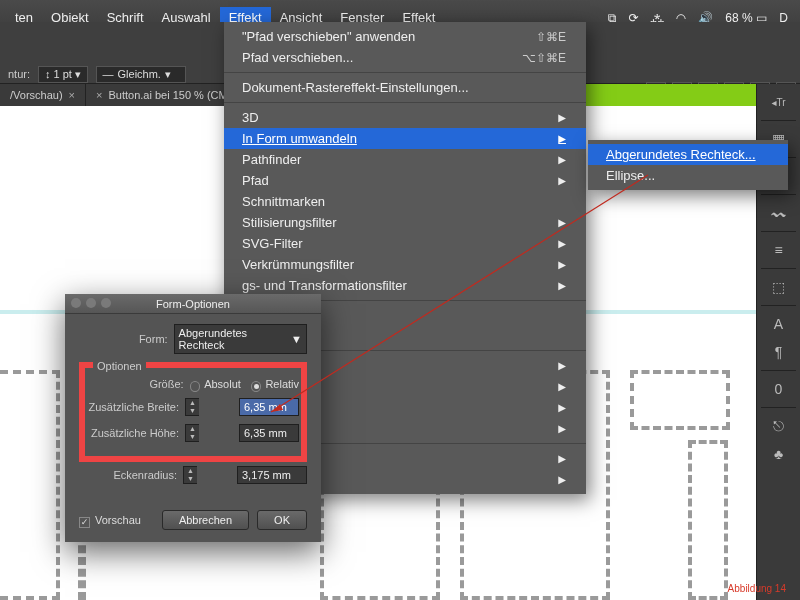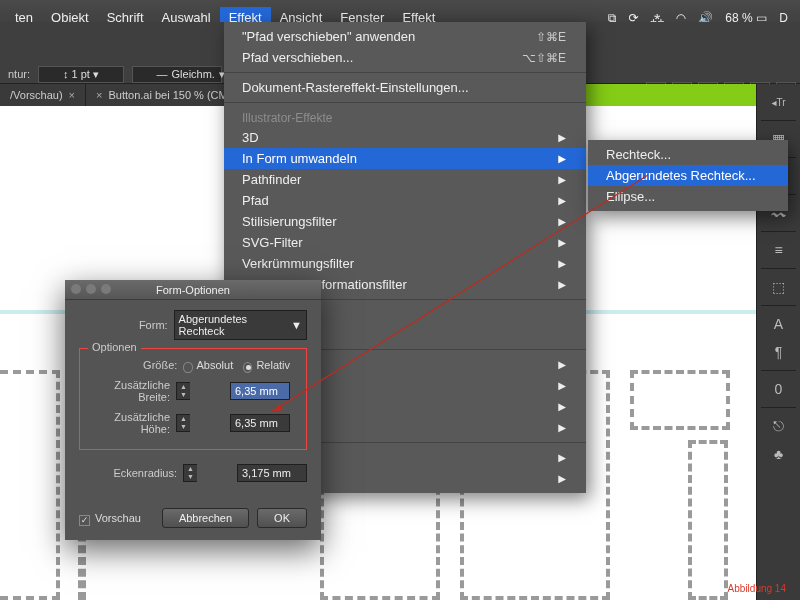--- a/index.html
+++ b/index.html
@@ -4,53 +4,53 @@
 <style>
   * { box-sizing: border-box; margin: 0; padding: 0; font-family: "Helvetica Neue", Arial, sans-serif; }
   body { width: 800px; height: 600px; background: #e8e8e8; overflow: hidden; position: relative; font-size: 12px; color: #ddd; }
   .menubar { position: absolute; top: 0; left: 0; right: 0; height: 36px; background: linear-gradient(#4a4a4a,#3b3b3b); display: flex; align-items: center; padding: 0 6px; color: #eee; font-size: 13px; }
   .menubar .m { padding: 0 9px; height: 22px; line-height: 22px; cursor: default; }
   .menubar .m.active { background: #2468d8; color: #fff; }
   .menubar .spacer { flex: 1; }
   .menubar .sys { padding: 0 6px; font-size: 12px; }
   .toolbar { position: absolute; top: 22px; left: 0; right: 0; height: 62px; background: #3f3f3f; border-bottom: 1px solid #222; }
   .optbar { position: absolute; top: 40px; left: 0; right: 0; height: 24px; display: flex; align-items: center; gap: 8px; padding-left: 8px; font-size: 11px; color: #ccc; }
-  .optbar .sel { background: #2a2a2a; border: 1px solid #555; padding: 1px 24px; font-size: 11px; color: #ddd; }
+  .optbar .sel { background: #2a2a2a; border: 1px solid #555; padding: 1px 6px; font-size: 11px; color: #ddd; }
   .tabs { position: absolute; top: 84px; left: 0; right: 0; height: 22px; background: #84cc16; display: flex; align-items: center; font-size: 11px; color: #ccc; }
   .tabs .tab { padding: 0 10px; height: 22px; line-height: 22px; background: #3a3a3a; border-right: 1px solid #222; }
   .tabs .tab .x { margin-left: 6px; color: #aaa; }
   .canvas { position: absolute; top: 106px; left: 0; right: 44px; bottom: 0; background: #fff; }
   .whiteband { position: absolute; top: 310px; left: 0; right: 44px; height: 4px; background: #50c4c6; opacity: .3; }
   .shape { position: absolute; border: 4px dashed #9a9a9a; background: #fff; }
   .rightpanel { position: absolute; top: 84px; right: 0; bottom: 0; width: 44px; background: #3a3a3a; border-left: 1px solid #222; display: flex; flex-direction: column; align-items: center; padding-top: 4px; gap: 0; }
   .rightpanel .ic { width: 40px; height: 28px; display: flex; align-items: center; justify-content: center; color: #bbb; font-size: 14px; }
   .rightpanel .sep { width: 80%; height: 1px; background: #222; margin: 4px 0; }
   .panelicons { position: absolute; top: 60px; right: 4px; display: flex; gap: 6px; }
   .panelicons .pi { width: 20px; height: 16px; background: #2a2a2a; border: 1px solid #555; }
   .menu { position: absolute; background: #595959; box-shadow: 4px 6px 18px rgba(0,0,0,.5); font-size: 13px; color: #eee; padding: 4px 0; }
   .menu .item { padding: 3px 20px 3px 18px; white-space: nowrap; display: flex; justify-content: space-between; align-items: center; gap: 40px; cursor: default; }
-  .menu .item.hl { background: #2468d8; color: #fff; }
+  .menu .item.hl { background: #2468d8; color: #fff; text-decoration: underline; }
   .menu .item .arrow { font-size: 10px; }
   .menu .item .sc { font-size: 12px; color: #ccc; }
   .menu .divider { height: 1px; background: #444; margin: 4px 0; }
   .menu .section { padding: 4px 18px 2px; font-size: 12px; color: #8d8d8d; }
   .dialog { position: absolute; background: #545454; box-shadow: 0 10px 30px rgba(0,0,0,.6); font-size: 11px; color: #ddd; }
   .dialog .titlebar { height: 20px; background: linear-gradient(#6a6a6a,#565656); display: flex; align-items: center; justify-content: center; font-size: 11px; color: #eee; position: relative; border-bottom: 1px solid #3a3a3a; }
   .dialog .titlebar .dots { position: absolute; left: 6px; top: 4px; display: flex; gap: 5px; }
   .dialog .titlebar .dots span { width: 10px; height: 10px; border-radius: 50%; background: #7a7a7a; display: block; }
   .dialog .body { padding: 10px 14px 12px; }
   .dialog .row { display: flex; align-items: center; margin-bottom: 8px; }
   .dialog .label { width: 108px; text-align: right; padding-right: 6px; color: #ccc; }
   .dialog .sel, .dialog .inp { background: #3a3a3a; border: 1px solid #1f1f1f; color: #eee; font-size: 11px; padding: 2px 4px; }
   .dialog .sel { width: 150px; display: flex; justify-content: space-between; align-items: center; gap: 44px; }
   .dialog .inp { width: 60px; }
   .dialog .stepwrap { display: flex; align-items: center; gap: 40px; }
   .dialog .step { width: 14px; height: 18px; background: #3a3a3a; border: 1px solid #1f1f1f; border-right: none; display: flex; flex-direction: column; }
   .dialog .step span { flex: 1; font-size: 7px; text-align: center; line-height: 8px; color: #bbb; }
-  .dialog .group { border: 1px solid #ef4444; padding: 10px 16px 6px; position: relative; margin-bottom: 14px; }
+  .dialog .group { border: 6px solid #ef4444; padding: 10px 2px 6px; position: relative; margin-bottom: 4px; }
   .dialog .group .legend { position: absolute; top: -8px; left: 8px; background: #545454; padding: 0 4px; font-size: 11px; color: #ccc; }
   .dialog .radio { width: 11px; height: 11px; border-radius: 50%; border: 1px solid #888; display: inline-block; margin-right: 4px; position: relative; top: 2px; }
   .dialog .radio.on::after { content: ""; width: 5px; height: 5px; border-radius: 50%; background: #ddd; position: absolute; top: 2px; left: 2px; }
   .dialog .check { width: 11px; height: 11px; border: 1px solid #888; display: inline-flex; align-items: center; justify-content: center; font-size: 9px; margin-right: 5px; position: relative; top: 2px; }
   .dialog .btn { background: linear-gradient(#6a6a6a,#505050); border: 1px solid #2a2a2a; color: #eee; padding: 3px 16px; font-size: 11px; margin-left: 8px; border-radius: 3px; }
   .dialog .footer { display: flex; align-items: center; padding: 6px 14px 12px; }
   .caption { position: absolute; right: 14px; bottom: 6px; color: #d83a2a; font-size: 10px; }
   svg.arrowline { position: absolute; pointer-events: none; }
 </style>
 </head>
@@ -134,38 +134,40 @@
     </div>
   <div class="item">
       <span>Pfad verschieben...</span>
       <span class="sc">⌥⇧⌘E</span>
     </div>
   <div class="divider"></div>
   <div class="item">
       <span>Dokument-Rastereffekt-Einstellungen...</span>
     </div>
   <div class="divider"></div>
-  <div class="section">Illustrator-Effekte</div>
   <div class="item">
       <span>3D</span>
       <span class="arrow">▶</span>
     </div>
   <div class="item hl">
       <span>In Form umwandeln</span>
       <span class="arrow">▶</span>
     </div>
   <div class="item">
       <span>Pathfinder</span>
       <span class="arrow">▶</span>
     </div>
   <div class="item">
       <span>Pfad</span>
       <span class="arrow">▶</span>
     </div>
   <div class="item">
+      <span>Schnittmarken</span>
+    </div>
+  <div class="item">
       <span>Stilisierungsfilter</span>
       <span class="arrow">▶</span>
     </div>
   <div class="item">
       <span>SVG-Filter</span>
       <span class="arrow">▶</span>
     </div>
   <div class="item">
       <span>Verkrümmungsfilter</span>
       <span class="arrow">▶</span>
@@ -201,32 +203,29 @@
       <span>hnungsfilter</span>
       <span class="arrow">▶</span>
     </div>
   <div class="item">
       <span>ter</span>
       <span class="arrow">▶</span>
     </div>
 </div>
 
 <div class="menu" style="top:140px;left:588px;width:200px">
-  <div class="item">
-      <span>Rechteck...</span>
-    </div>
   <div class="item hl">
       <span>Abgerundetes Rechteck...</span>
     </div>
   <div class="item">
       <span>Ellipse...</span>
     </div>
 </div>
 
-<div class="dialog" style="top:280px;left:65px;width:256px">
+<div class="dialog" style="top:294px;left:65px;width:256px">
   <div class="titlebar">
     <div class="dots">
         <span></span>
         <span></span>
         <span></span>
       </div>
     <span>Form-Optionen</span>
   </div>
   <div class="body">
     <div class="row">

